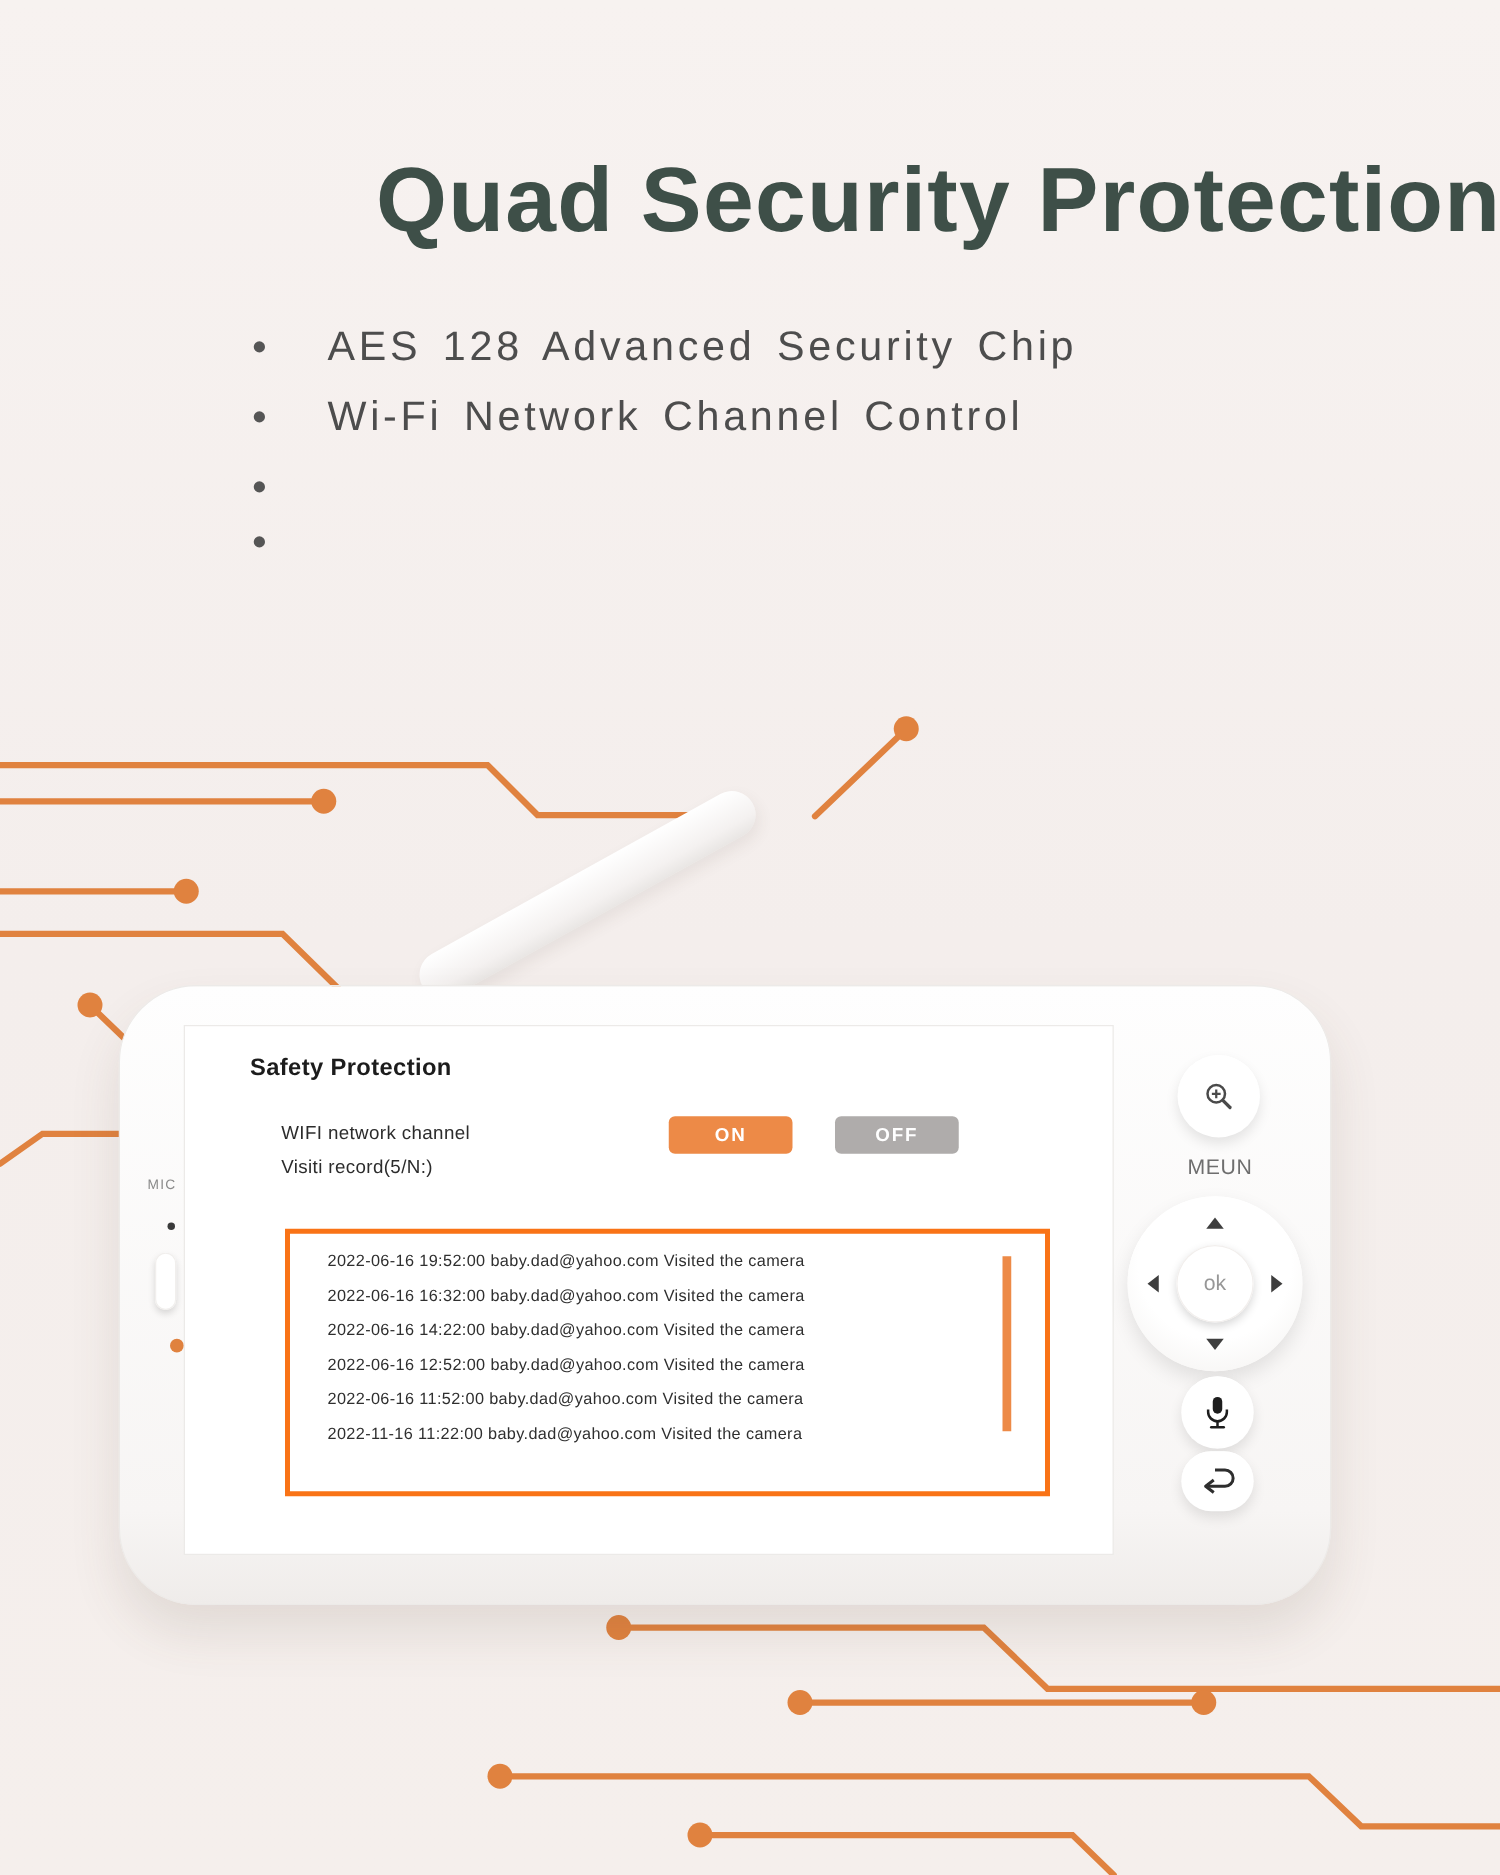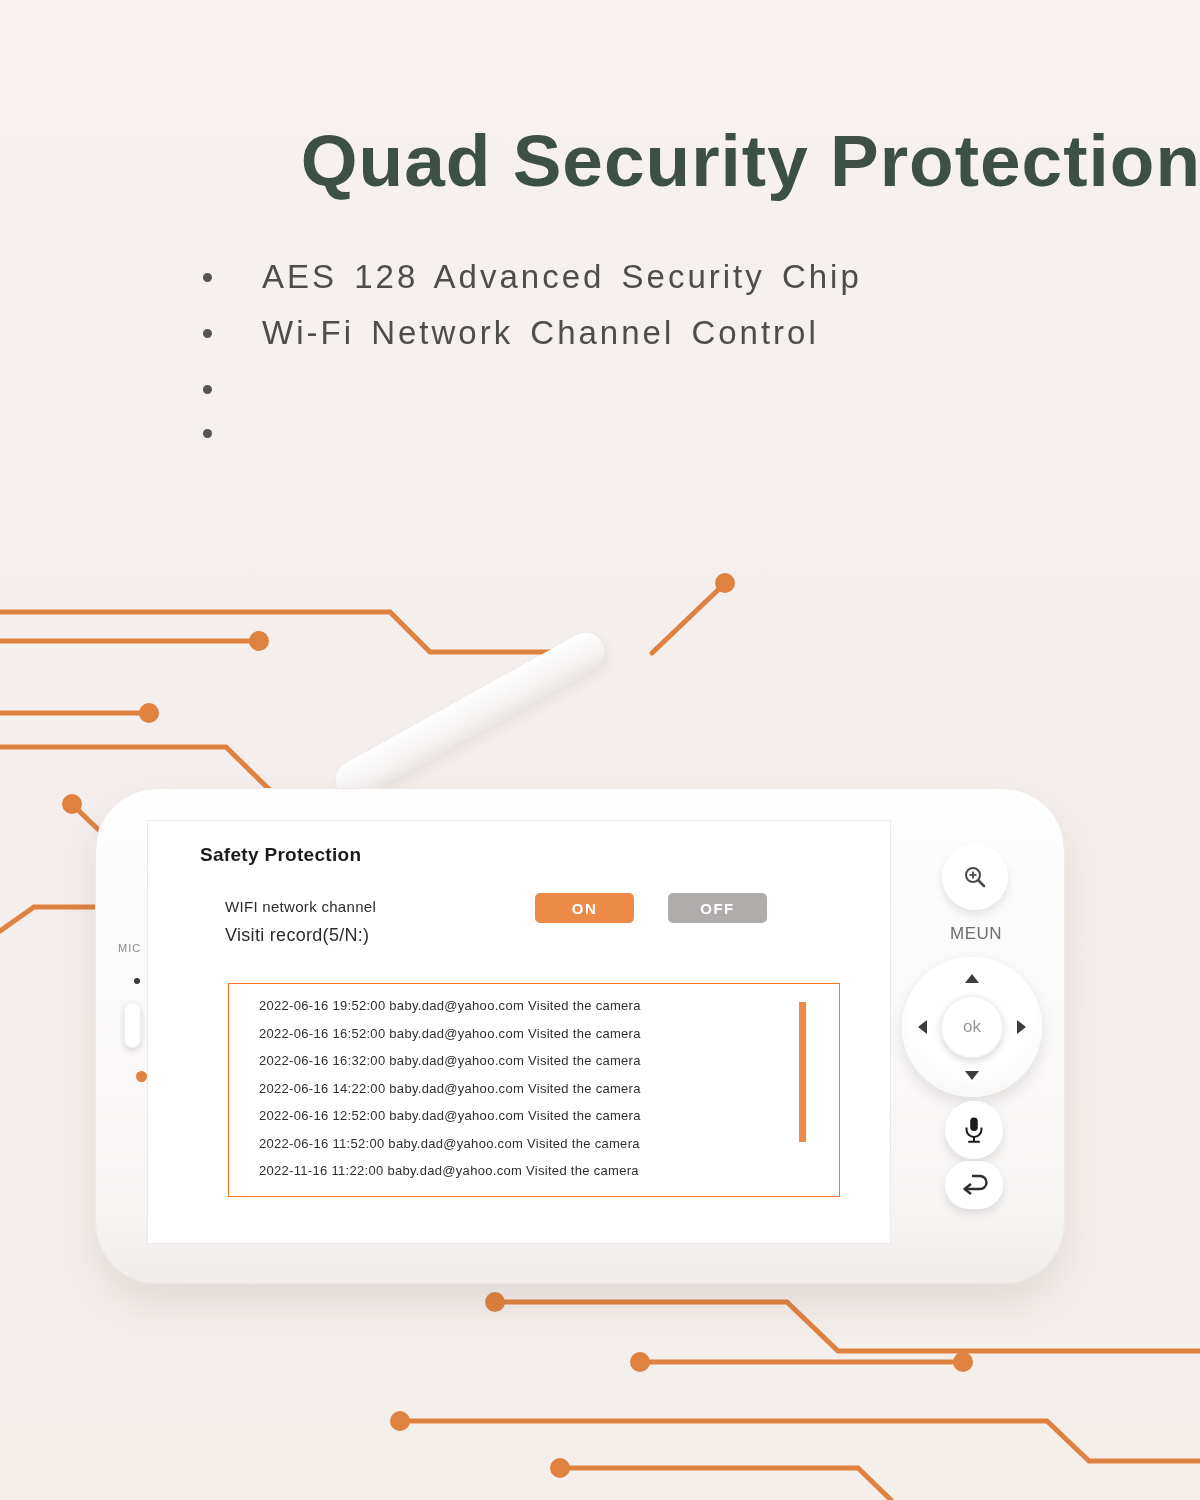--- a/index.html
+++ b/index.html
@@ -36,27 +36,27 @@
   .side-pill{position:absolute;left:28px;top:213px;width:17px;height:46px;border-radius:9px;background:#fff;
              box-shadow:0 3px 6px rgba(0,0,0,0.14), inset 0 0 0 1px #f1efed;}
   .led{position:absolute;left:40px;top:282px;width:11px;height:11px;border-radius:50%;
        background:var(--circuit-orange,#E0823F);}
 
   
   .screen{position:absolute;left:52px;top:32px;width:742px;height:422px;background:#fff;
           box-shadow:0 0 0 1px #eceae8;}
   .screen-title{position:absolute;left:52px;top:23px;font-size:19px;font-weight:bold;color:#1c1c1c;letter-spacing:0.3px;}
   .wifi-label{position:absolute;left:77px;top:77px;font-size:15px;color:#2c2c2c;letter-spacing:0.3px;}
-  .visit-label{position:absolute;left:77px;top:104px;font-size:18px;color:#2c2c2c;letter-spacing:0.3px;}
+  .visit-label{position:absolute;left:77px;top:104px;font-size:15px;color:#2c2c2c;letter-spacing:0.3px;}
   .tbtn{position:absolute;top:72px;width:99px;height:30px;border-radius:5px;color:#fff;font-size:15px;
         font-weight:bold;letter-spacing:1.5px;display:flex;align-items:center;justify-content:center;cursor:pointer;}
   .btn-on{left:387px;background:var(--accent-orange,#ED8A47);}
   .btn-off{left:520px;background:var(--off-gray,#AFACAB);}
   .records{position:absolute;left:80px;top:162px;width:612px;height:214px;background:#fff;
-           border:1px solid #f97316;padding-top:8px;overflow:hidden;}
+           border:4px solid #f97316;padding-top:8px;overflow:hidden;}
   .record-row{height:27.5px;line-height:27.5px;padding-left:30px;font-size:13px;color:#2f2f2f;letter-spacing:0.3px;}
   .scrollbar{position:absolute;left:570px;top:18px;width:7px;height:140px;background:var(--accent-orange,#ED8A47);}
 
   
   .ctl{position:absolute;border-radius:50%;background:#fff;display:flex;align-items:center;justify-content:center;
        box-shadow:0 5px 10px rgba(0,0,0,0.10), inset 0 1px 0 #fff;cursor:pointer;}
   .zoom-btn{left:846px;top:55px;width:66px;height:66px;}
   .menu-label{position:absolute;left:840px;top:135px;width:80px;text-align:center;font-size:17px;
               color:#6e6e6e;letter-spacing:0.5px;}
   .dpad{position:absolute;left:806px;top:168px;width:140px;height:140px;border-radius:50%;
@@ -135,21 +135,20 @@
 
     <div class="screen">
       <div class="screen-title">Safety Protection</div>
       <div class="wifi-label">WIFI network channel</div>
       <div class="visit-label">Visiti record(5/N:)</div>
       <div class="tbtn btn-on">ON</div>
       <div class="tbtn btn-off">OFF</div>
       <div class="records">
         <span class="scrollbar"></span>
       <div class="record-row">2022-06-16 19:52:00 baby.dad@yahoo.com Visited the camera</div>
-          <div class="record-row">2022-06-16 16:52:00 baby.dad@yahoo.com Visited the camera</div>
           <div class="record-row">2022-06-16 16:32:00 baby.dad@yahoo.com Visited the camera</div>
           <div class="record-row">2022-06-16 14:22:00 baby.dad@yahoo.com Visited the camera</div>
           <div class="record-row">2022-06-16 12:52:00 baby.dad@yahoo.com Visited the camera</div>
           <div class="record-row">2022-06-16 11:52:00 baby.dad@yahoo.com Visited the camera</div>
           <div class="record-row">2022-11-16 11:22:00 baby.dad@yahoo.com Visited the camera</div>
         </div>
     </div>
 
     <div class="ctl zoom-btn">
       <svg width="26" height="26" viewBox="0 0 26 26">

